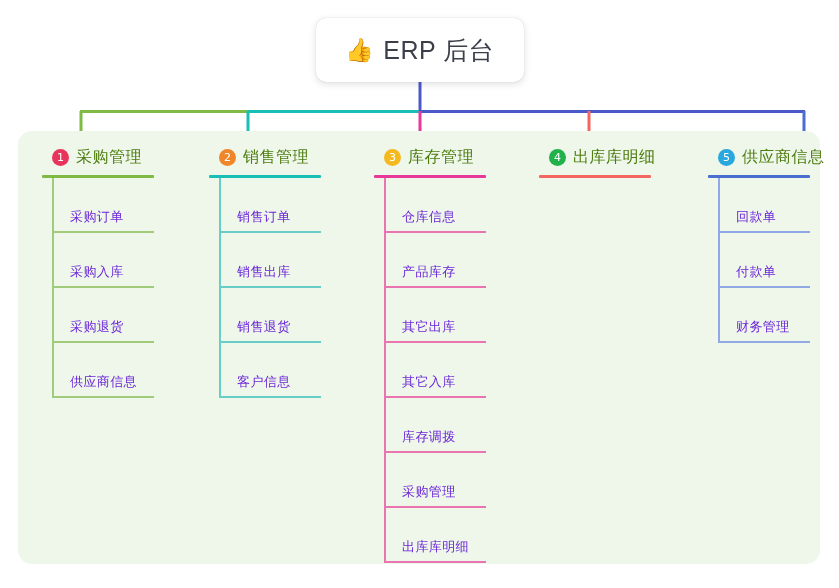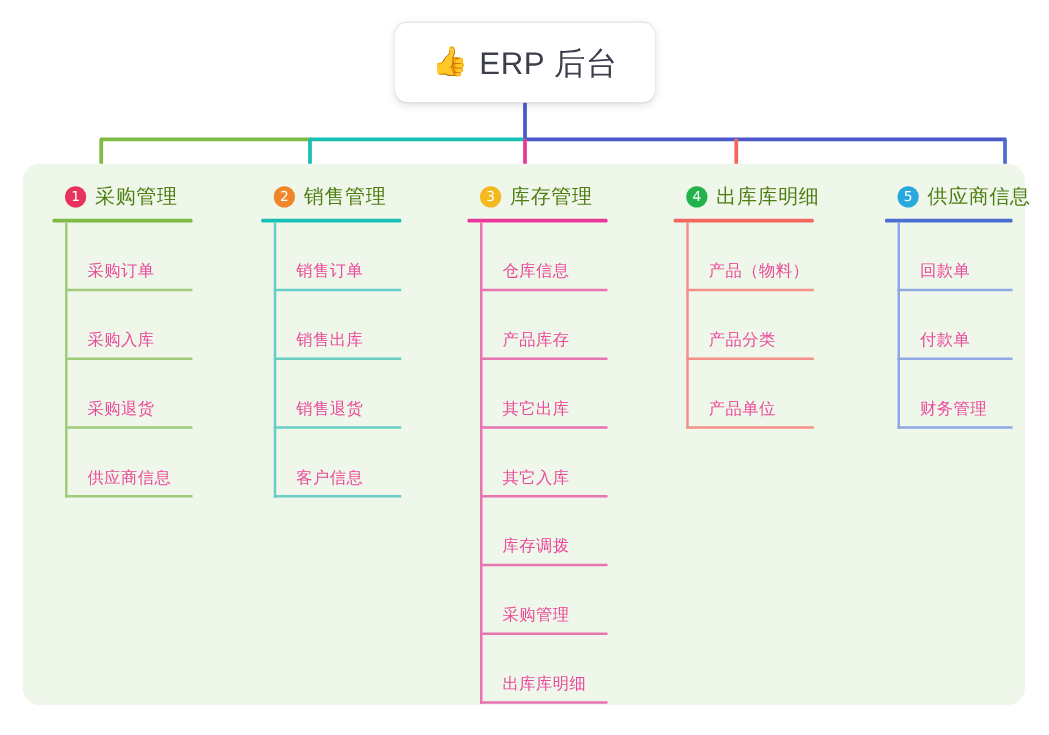--- a/index.html
+++ b/index.html
@@ -118,21 +118,21 @@
   }
   .item {
     position: relative;
     height: 55px;
   }
   .item-label {
     position: absolute;
     left: 36px;
     bottom: 7px;
     font-size: 13px;
-    color: #ec4899;
+    color: #6d28d9;
     white-space: nowrap;
     letter-spacing: 0.4px;
   }
   .item-rule {
     position: absolute;
     left: 18px;
     bottom: 0;
     height: 1.6px;
     width: 102px;
   }
@@ -252,35 +252,20 @@
             <div class="item-rule" style="background: rgb(232, 116, 176); width: 102px;"></div>
           </div>
         </div>
       </div>
       <div class="col" style="left: 531px; width: 150px;">
         <div class="col-head">
           <span class="badge" style="background: rgb(34, 178, 76);">4</span>
           <span class="col-title">出库库明细</span>
         </div>
         <div class="col-rule" style="background: rgb(244, 103, 95); width: 112px; margin-left: 8px;"></div>
-        <div class="col-body">
-          <div class="spine" style="background: rgb(243, 145, 137); height: 165px;"></div>
-          <div class="item">
-            <span class="item-label">产品（物料）</span>
-            <div class="item-rule" style="background: rgb(243, 145, 137); width: 102px;"></div>
-          </div>
-          <div class="item">
-            <span class="item-label">产品分类</span>
-            <div class="item-rule" style="background: rgb(243, 145, 137); width: 102px;"></div>
-          </div>
-          <div class="item">
-            <span class="item-label">产品单位</span>
-            <div class="item-rule" style="background: rgb(243, 145, 137); width: 102px;"></div>
-          </div>
-        </div>
       </div>
       <div class="col" style="left: 700px; width: 140px;">
         <div class="col-head">
           <span class="badge" style="background: rgb(41, 168, 221);">5</span>
           <span class="col-title">供应商信息</span>
         </div>
         <div class="col-rule" style="background: rgb(75, 111, 208); width: 102px; margin-left: 8px;"></div>
         <div class="col-body">
           <div class="spine" style="background: rgb(144, 168, 227); height: 165px;"></div>
           <div class="item">

